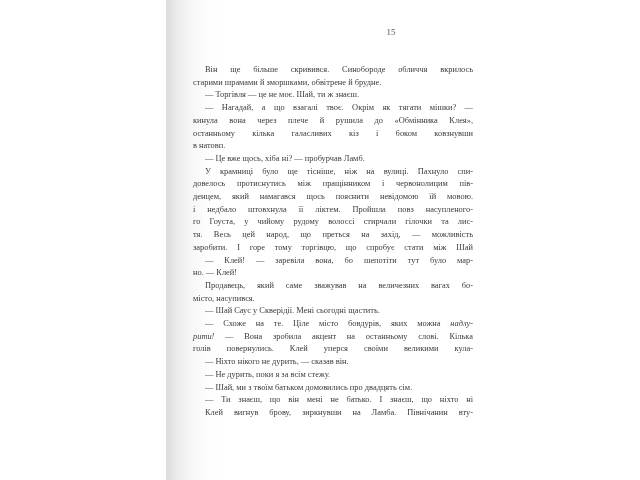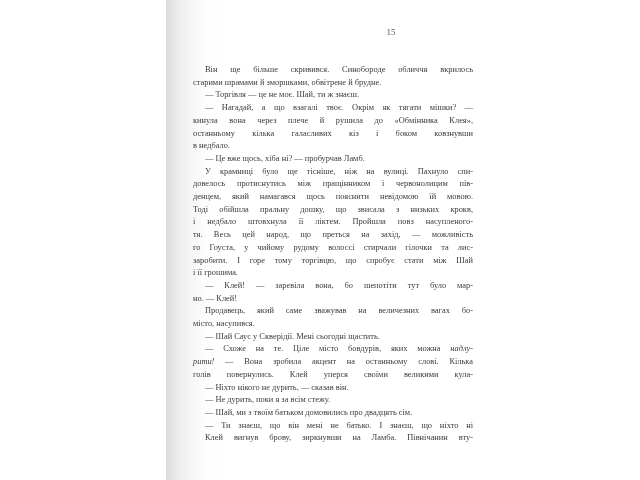--- a/index.html
+++ b/index.html
@@ -32,31 +32,29 @@
 
 <div class="page">
   <div class="page-number">15</div>
   <div class="text" id="body-text">
       <span class="line ind">Він ще більше скривився. Синобороде обличчя вкрилось</span>
       <span class="line last">старими шрамами й зморшками, обвітрене й брудне.</span>
       <span class="line ind last">— Торгівля — це не моє. Шай, ти ж знаєш.</span>
       <span class="line ind">— Нагадай, а що взагалі твоє. Окрім як тягати мішки? —</span>
       <span class="line">кинула вона через плече й рушила до «Обмінника Клея»,</span>
       <span class="line">останньому кілька галасливих кіз і боком ковзнувши</span>
-      <span class="line last">в недбало.</span>
+      <span class="line last">в натовп.</span>
       <span class="line ind last">— Це вже щось, хіба ні? — пробурчав Ламб.</span>
       <span class="line ind">У крамниці було ще тісніше, ніж на вулиці. Пахнуло спи-</span>
       <span class="line">довелось протиснутись між пращінником і червонолицим пів-</span>
       <span class="line">денцем, який намагався щось пояснити невідомою їй мовою.</span>
-      <span class="line">Тоді обійшла пральну дошку, що звисала з низьких крокв,</span>
       <span class="line">і недбало штовхнула її ліктем. Пройшла повз насупленого-</span>
+      <span class="line">го Гоуста, у чийому рудому волоссі стирчали гілочки та лис-</span>
       <span class="line">тя. Весь цей народ, що преться на захід, — можливість</span>
-      <span class="line">го Гоуста, у чийому рудому волоссі стирчали гілочки та лис-</span>
       <span class="line">заробити. І горе тому торгівцю, що спробує стати між Шай</span>
-      <span class="line last">і її грошима.</span>
       <span class="line ind">— Клей! — заревіла вона, бо шепотіти тут було мар-</span>
       <span class="line last">но. — Клей!</span>
       <span class="line ind">Продавець, який саме зважував на величезних вагах бо-</span>
       <span class="line last">місто, насупився.</span>
       <span class="line ind last">— Шай Саус у Скверідії. Мені сьогодні щастить.</span>
       <span class="line ind">— Схоже на те. Ціле місто бовдурів, яких можна <em>надлу-</em></span>
       <span class="line"><em>рити!</em> — Вона зробила акцент на останньому слові. Кілька</span>
       <span class="line">голів повернулись. Клей уперся своїми великими кула-</span>
       <span class="line ind last">— Ніхто нікого не дурить, — сказав він.</span>
       <span class="line ind last">— Не дурить, поки я за всім стежу.</span>

